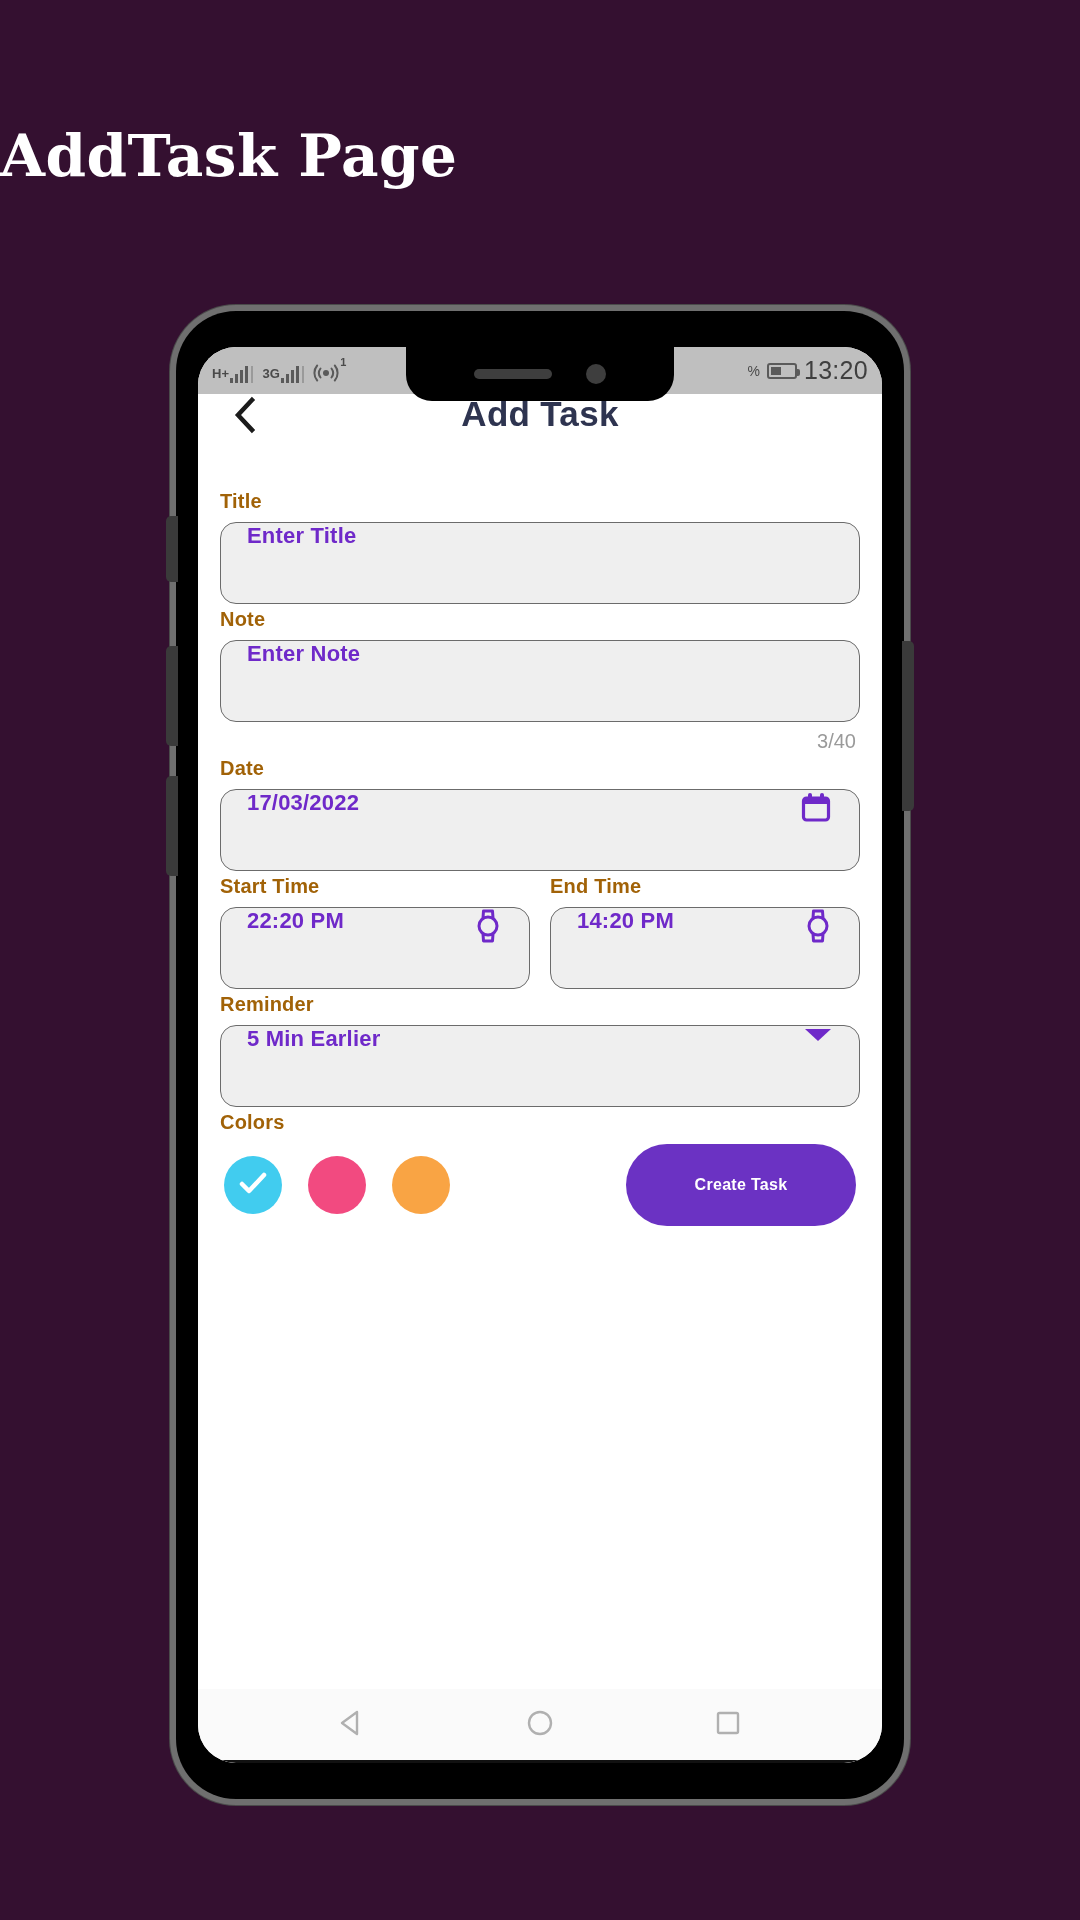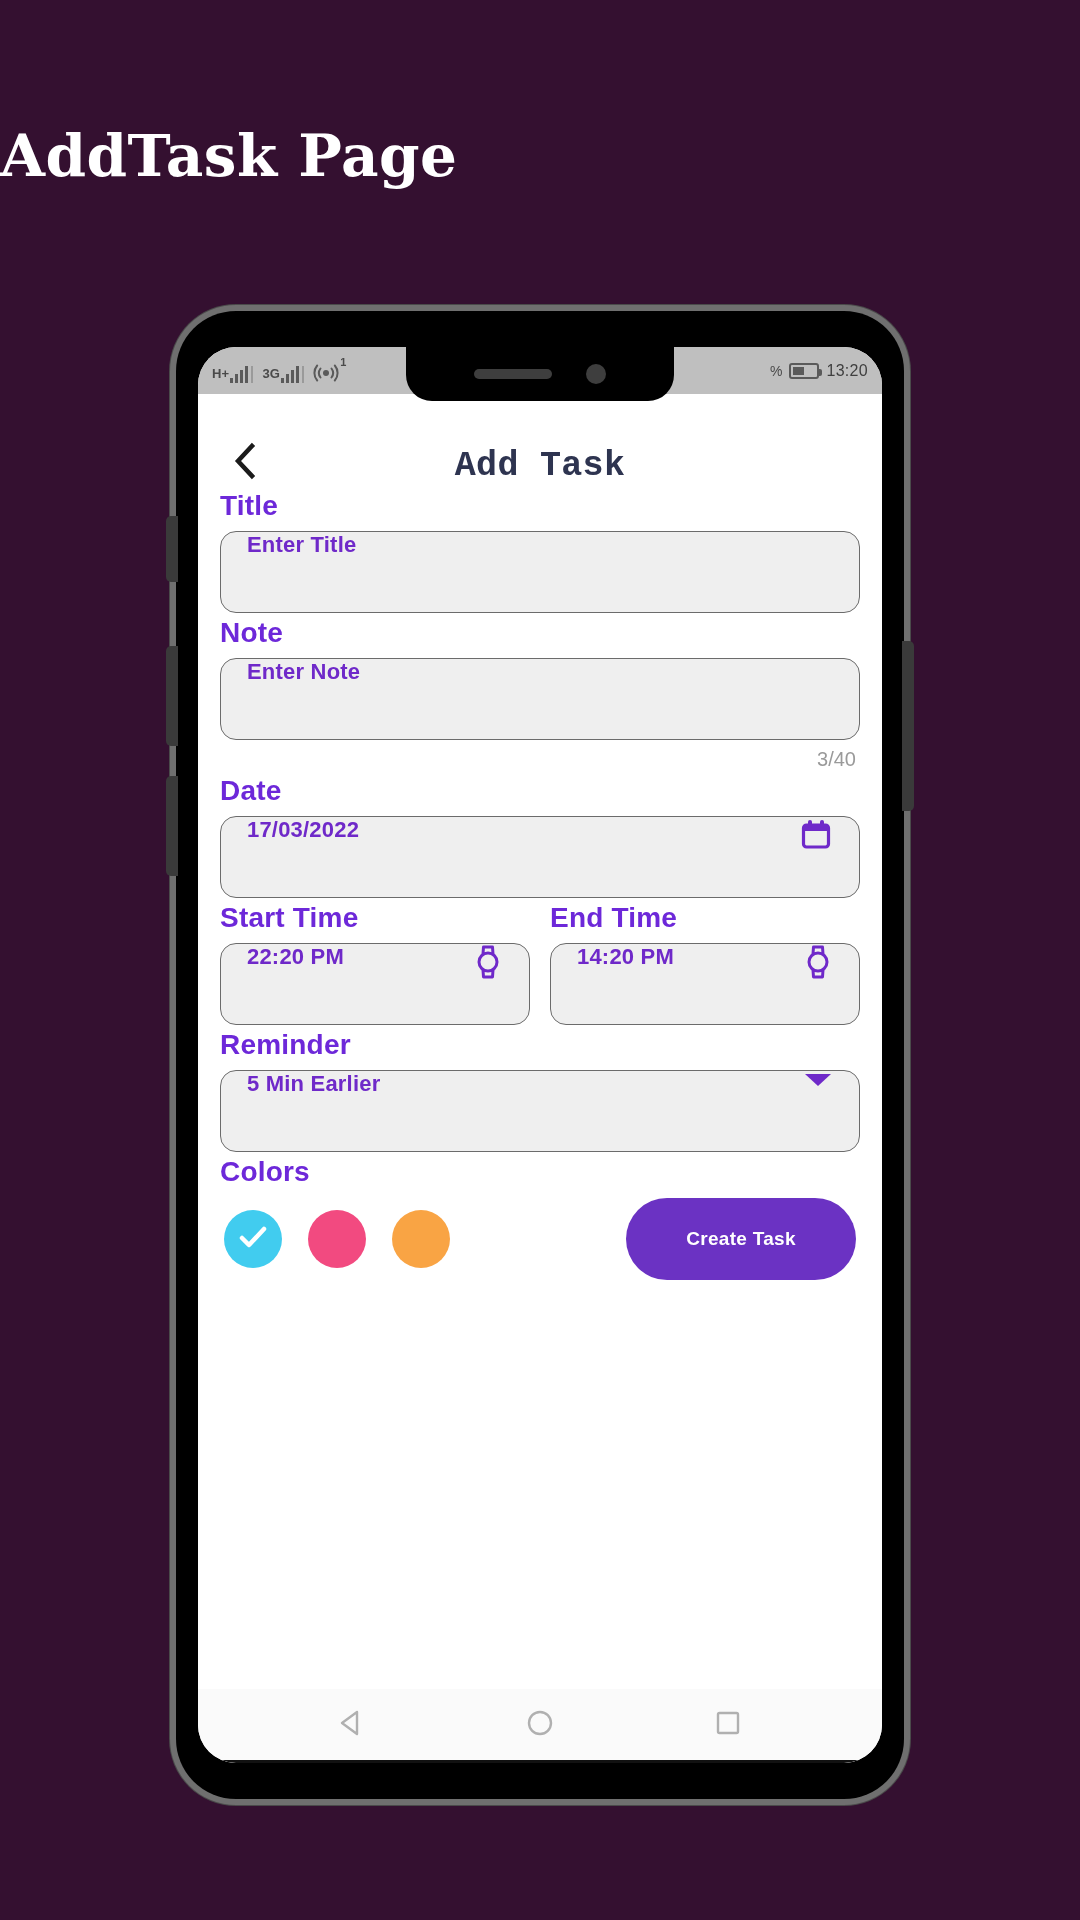--- a/index.html
+++ b/index.html
@@ -99,53 +99,52 @@
     border:2px solid #5a5a5a; border-radius:3px;
   }
   .battery::after{
     content:""; position:absolute; right:-5px; top:4px;
     width:3px; height:7px; background:#5a5a5a; border-radius:0 2px 2px 0;
   }
   .battery i{
     position:absolute; left:2px; top:2px; bottom:2px;
     width:40%; background:#5a5a5a; display:block;
   }
-  .clock{ font-size:16px; color:#3f3f3f; letter-spacing:0.3px; }
+  .clock{ font-size:25px; color:#3f3f3f; letter-spacing:0.3px; }
 
   
   .notch{
     position:absolute; left:50%; transform:translateX(-50%);
     top:0; width:268px; height:54px;
     background:#000; border-radius:0 0 26px 26px;
     display:flex; align-items:center; justify-content:center; gap:34px;
     z-index:5;
   }
   .speaker{ width:78px; height:10px; background:#3e3e3e; border-radius:6px;}
   .camera{ width:20px; height:20px; background:#3e3e3e; border-radius:50%;}
 
   
   .app{ padding:0 18px; }
   .appbar{
-    height:92px; display:flex; align-items:flex-end; position:relative;
+    height:92px; display:flex; align-items:flex-start; position:relative;
     padding:0 6px;
-    font-family:Liberation Mono, monospace;
   }
   .back-btn{
     width:46px; height:46px; display:flex; align-items:center; justify-content:center;
     cursor:pointer;
   }
   .appbar-title{
     position:absolute; left:0; right:0; text-align:center;
     font-size:35px; font-weight:700; color:#2e3450; letter-spacing:0.3px;
     pointer-events:none;
   }
 
   .field-block{ padding:0 4px; margin-top:4px; }
   .field-label{
-    font-size:28px; font-weight:700; color:#6d28d9;
+    font-size:20px; font-weight:700; color:#a16207;
     margin-bottom:9px; letter-spacing:0.2px;
   }
   .input-box{
     height:82px; background:#efefef;
     border:1.6px solid #6b6b6b; border-radius:16px;
     display:flex; align-items:flex-start; padding:0 26px;
     cursor:text;
   }
   .input-text{
     font-size:22px; font-weight:700; color:#6f29c9; letter-spacing:0.2px;
@@ -165,21 +164,21 @@
   .swatch{
     width:58px; height:58px; border-radius:50%;
     margin-right:26px; display:flex; align-items:center; justify-content:center;
     cursor:pointer;
   }
   .create-btn{
     margin-left:auto;
     width:230px; height:82px; border-radius:42px;
     background:#6b32c3; color:#fff;
     display:flex; align-items:center; justify-content:center;
-    font-size:19px; font-weight:700; letter-spacing:0.3px;
+    font-size:16px; font-weight:700; letter-spacing:0.3px;
     cursor:pointer; border:none;
   }
 
   
   .navbar{
     position:absolute; left:0; right:0; bottom:0;
     height:74px; background:#fafafa;
     display:flex; align-items:center; justify-content:space-around;
     padding:0 60px;
     border-bottom:3px solid #111;

